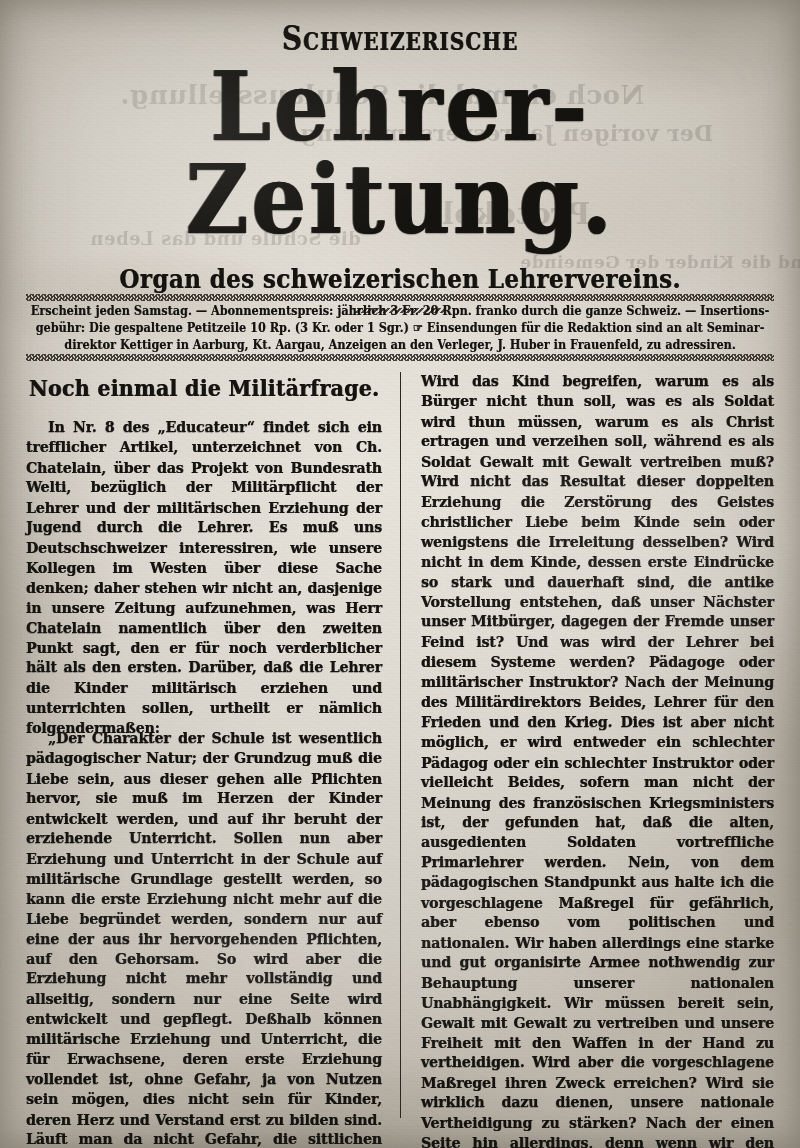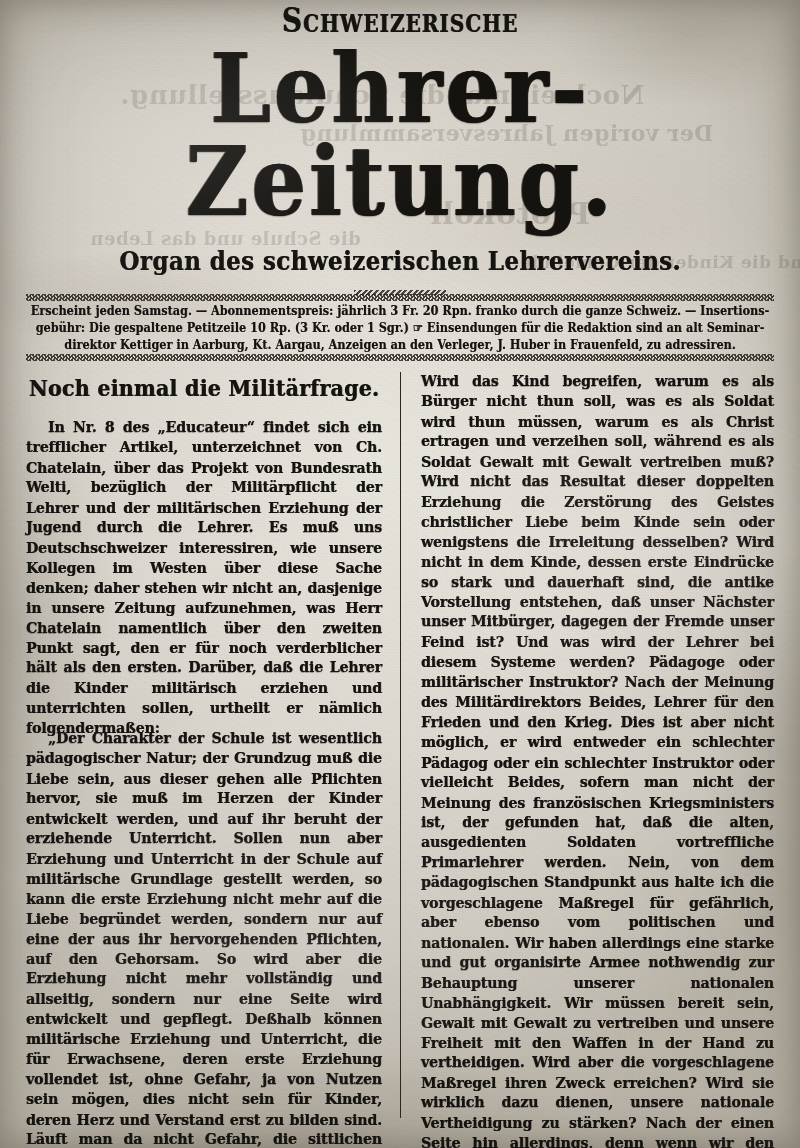--- a/index.html
+++ b/index.html
@@ -69,21 +69,21 @@
     font-weight: 700;
     letter-spacing: .5px;
     white-space: nowrap;
     filter: blur(.4px);
   }
 
   
   .masthead {
     position: absolute;
     left: 0; right: 0;
-    top: 10px;
+    top: 28px;
     text-align: center;
     z-index: 4;
   }
   .mh-super {
     font-family: "DejaVu Serif", "Liberation Serif", serif;
     font-weight: 700;
     font-size: 28px;
     letter-spacing: 1px;
     line-height: 1;
     font-variant: small-caps;

